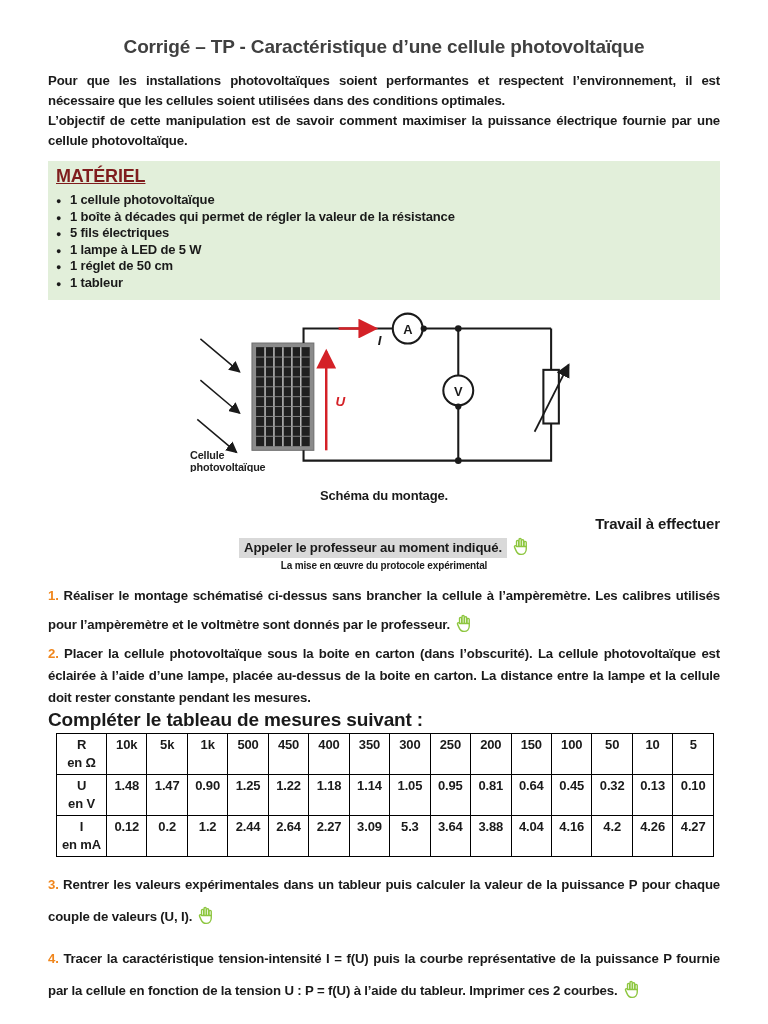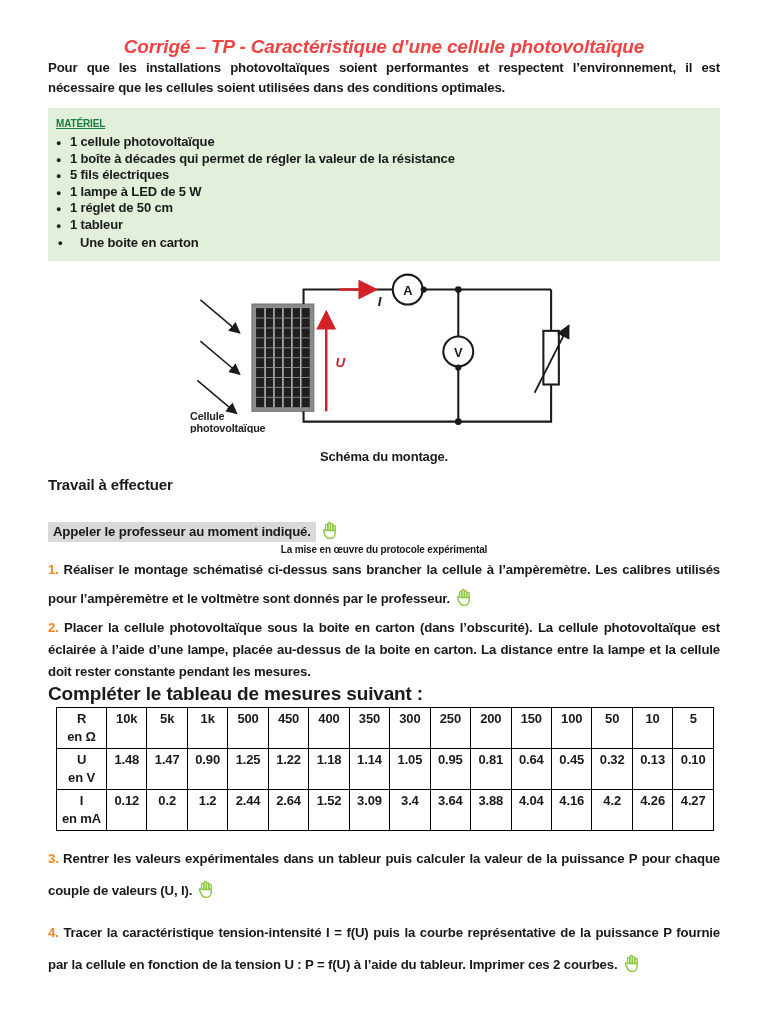--- a/index.html
+++ b/index.html
@@ -3,43 +3,43 @@
 <meta charset="utf-8">
 <style>
   * { margin:0; padding:0; box-sizing:border-box; }
   html,body { background:#ffffff; }
   body {
     width:768px; height:1024px; overflow:hidden;
     font-family:"Liberation Sans","DejaVu Sans",sans-serif;
     font-weight:700; color:#1a1a1a; letter-spacing:-0.15px;
   }
   .page { padding:36px 48px 0 48px; }
-  h1.title { font-size:19px; text-align:center; color:#ef4444;font-style:italic; }
+  h1.title { font-size:19px; text-align:center; margin-bottom:13px; color:#404040; }
   .intro p { font-size:13.2px; line-height:20px; text-align:justify; }
   .materiel {
     background:#e2efda; margin-top:10px; padding:5px 10px 9px 8px;
   }
   .materiel .mat-head {
-    color:#15803d; text-decoration:underline; font-size:10px; margin-bottom:5px; display:inline-block;
+    color:#7f1d1d; text-decoration:underline; font-size:18px; margin-bottom:5px; display:inline-block;
   }
   .materiel ul { list-style:none; }
   .materiel li { font-size:13px; line-height:16.5px; padding-left:14px; position:relative; }
   .materiel li::before { content:"●"; position:absolute; left:0; font-size:9px; top:1px; }
   .materiel li.last { padding-left:24px; margin-top:2px; }
   .materiel li.last::before { content:"•"; font-size:13px; left:2px; top:0; }
   figure.diagram { text-align:center; margin-top:10px; }
   figure.diagram svg { display:inline-block; }
   .caption { font-size:13px; text-align:center; margin-top:12px; }
-  h2.work-head { font-size:15px; text-align:left; margin-top:12px; }
-  .callout-line { margin-top:28px; }
+  h2.work-head { font-size:15px; text-align:right; margin-top:12px; }
+  .callout-line { text-align:center; margin-top:5px; }
   .callout {
     background:#d9d9d9; font-size:13.2px; padding:2px 5px 3px 5px; display:inline-block;
   }
   h3.sub-head { font-size:10px; text-align:center; }
-  .steps { }
+  .steps { margin-top:10px; }
   p.step { font-size:13.2px; text-align:justify; }
   p.step .num { color:#f0861c; }
   .lh30 { line-height:29px; }
   .lh22 { line-height:22px; }
   .lh32 { line-height:32px; }
   .table-intro { font-size:19px; line-height:22px; }
   table.meas {
     border-collapse:collapse; width:658px; margin:2px 0 0 8px; table-layout:fixed;
   }
   table.meas td {
@@ -53,32 +53,32 @@
 </style>
 </head>
 <body>
 
 <div class="page">
 
   <h1 class="title">Corrigé – TP - Caractéristique d’une cellule photovoltaïque</h1>
 
   <div class="intro">
     <p>Pour que les installations photovoltaïques soient performantes et respectent l’environnement, il est nécessaire que les cellules soient utilisées dans des conditions optimales.</p>
+    <p>L’objectif de cette manipulation est de savoir comment maximiser la puissance électrique fournie par une cellule photovoltaïque.</p>
   </div>
 
   <div class="materiel">
     <span class="mat-head">MATÉRIEL</span>
     <ul>
         <li>1 cellule photovoltaïque</li>
         <li>1 boîte à décades qui permet de régler la valeur de la résistance</li>
         <li>5 fils électriques</li>
         <li>1 lampe à LED de 5 W</li>
         <li>1 réglet de 50 cm</li>
         <li>1 tableur</li>
-        <li class="last">Une boite en carton</li>
       </ul>
   </div>
 
   <figure class="diagram">
     <svg width="392" height="162" viewBox="0 0 380 157">
       <defs>
         <marker id="ab" markerWidth="9" markerHeight="8" refX="7" refY="4" orient="auto">
           <path d="M0,0 L8,4 L0,8 Z" fill="#1a1a1a"></path>
         </marker>
         <marker id="ar" markerWidth="9" markerHeight="8" refX="7" refY="4" orient="auto">
@@ -236,23 +236,23 @@
         <tr>
           <td class="rowhead">
             <div>I</div>
             <div>en mA</div>
           </td>
           <td>0.12</td>
           <td>0.2</td>
           <td>1.2</td>
           <td>2.44</td>
           <td>2.64</td>
-          <td>1.52</td>
+          <td>2.27</td>
           <td>3.09</td>
-          <td>3.4</td>
+          <td>5.3</td>
           <td>3.64</td>
           <td>3.88</td>
           <td>4.04</td>
           <td>4.16</td>
           <td>4.2</td>
           <td>4.26</td>
           <td>4.27</td>
         </tr>
       </tbody>
   </table>

